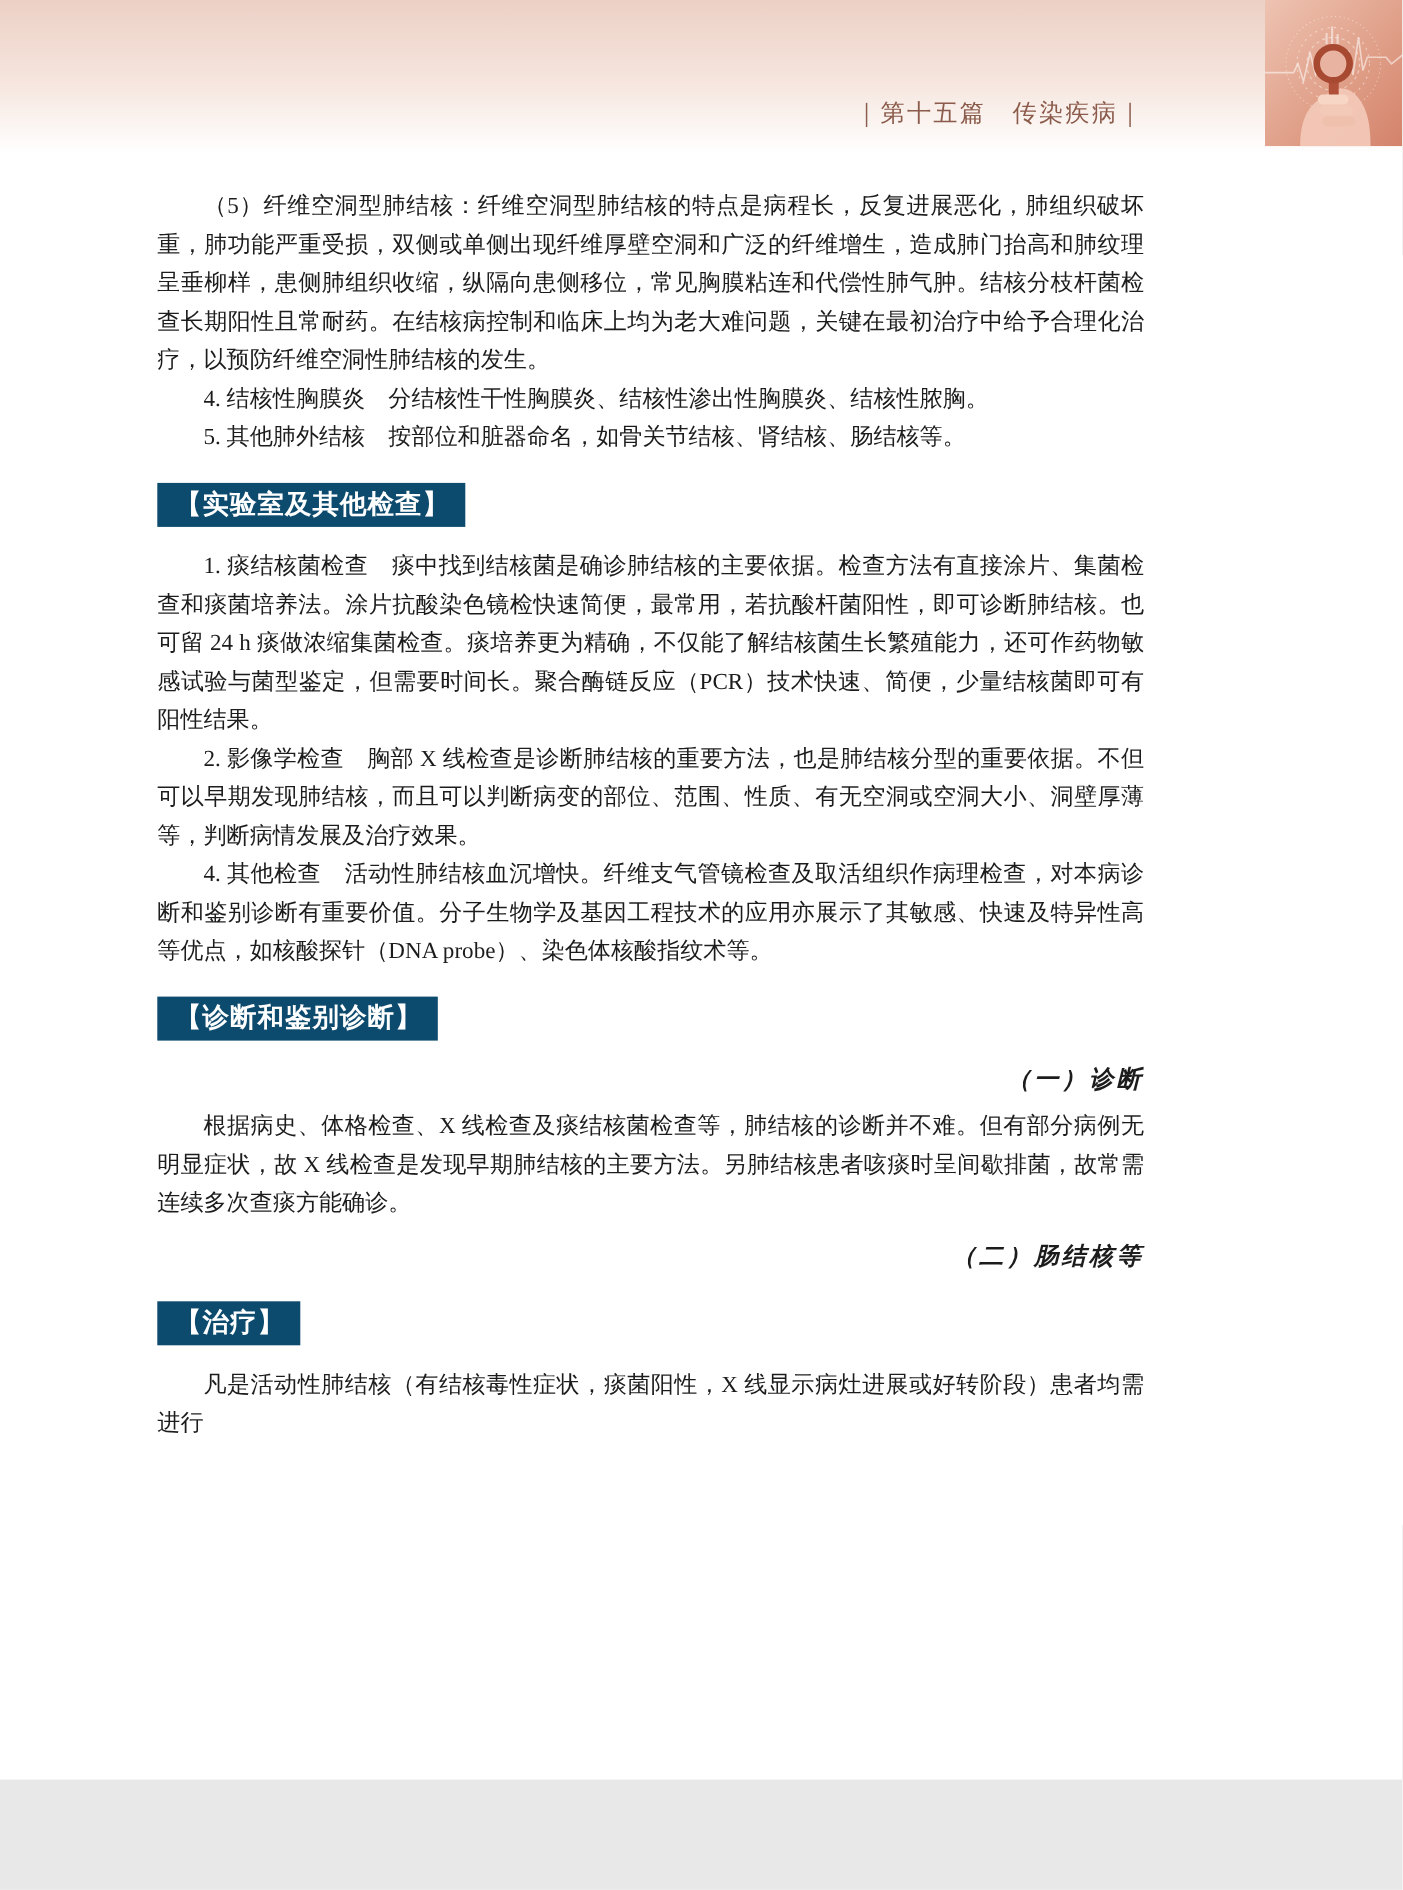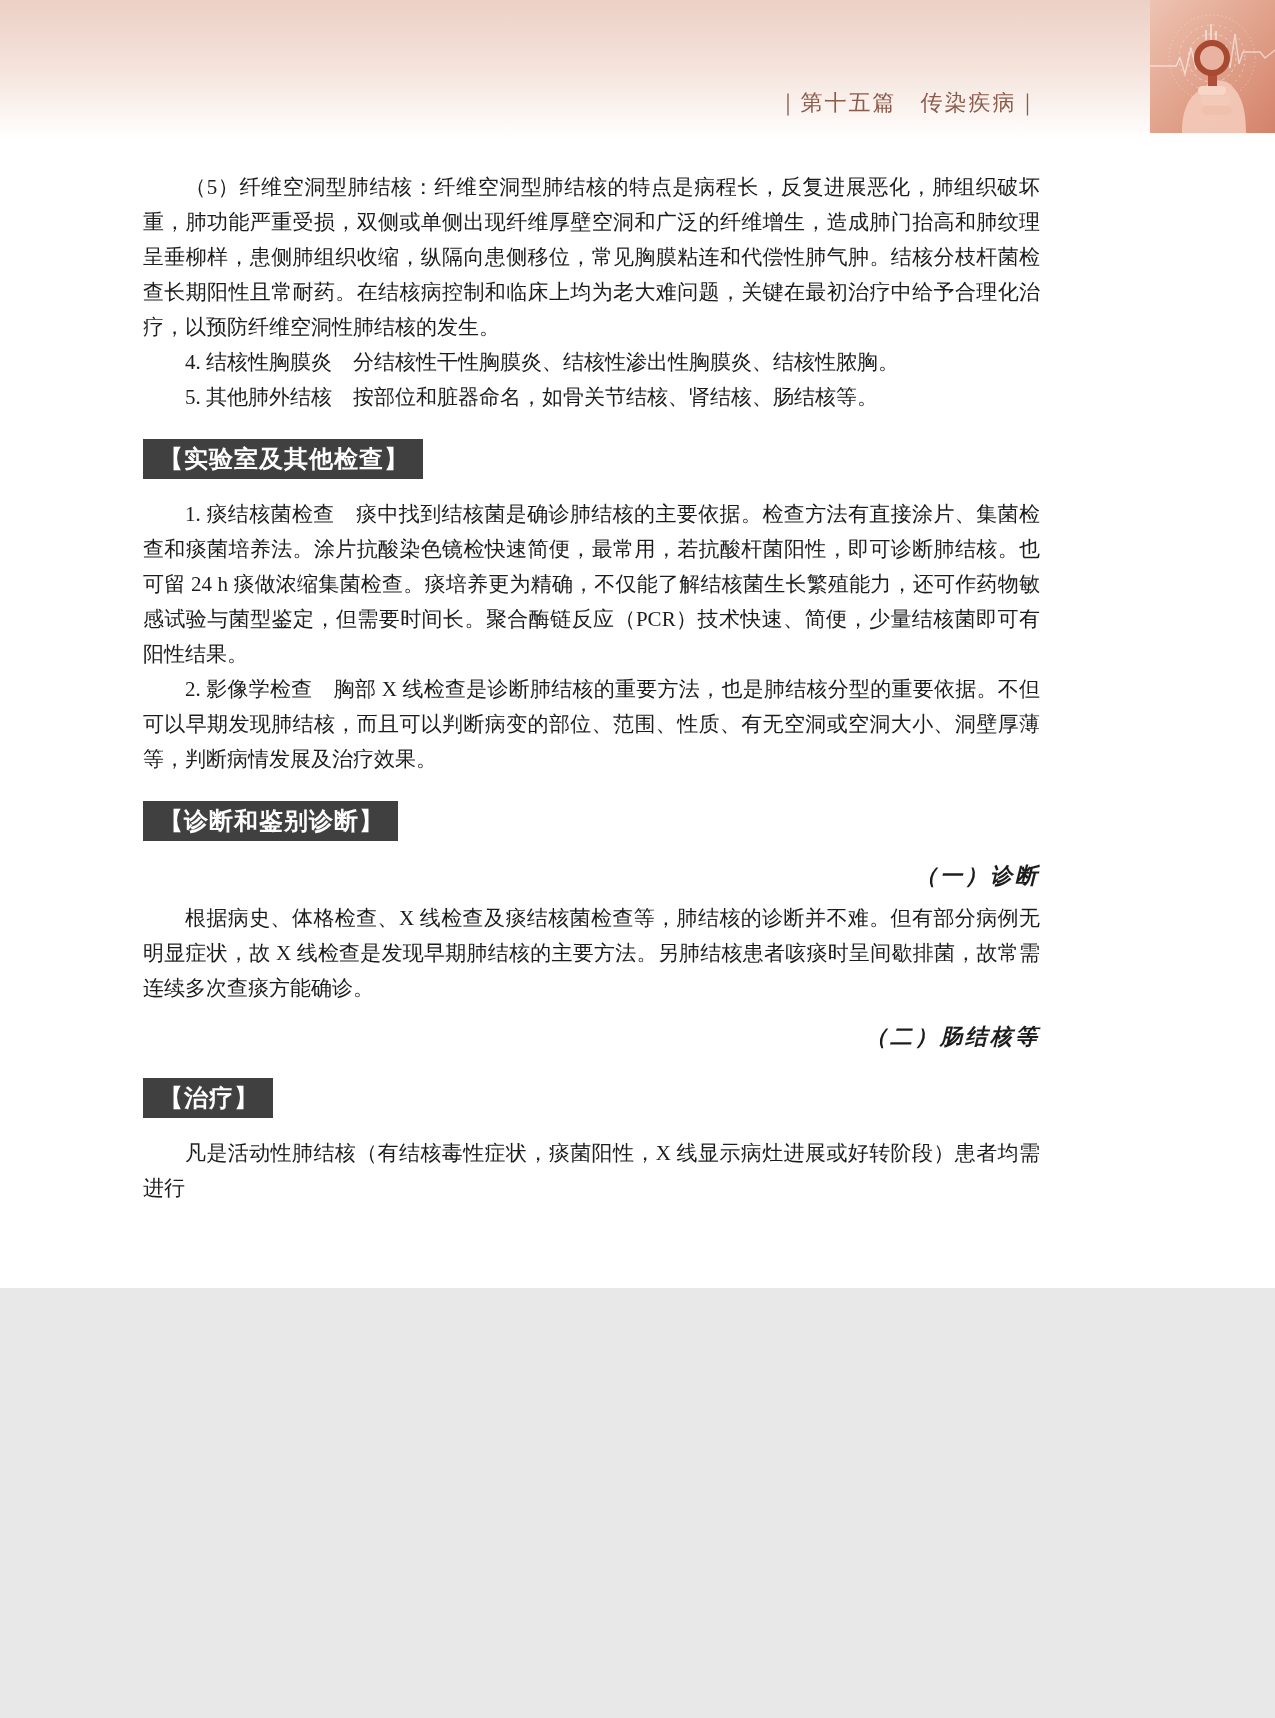--- a/index.html
+++ b/index.html
@@ -1,18 +1,18 @@
 <!DOCTYPE html>
 <html><head>
 <meta charset="utf-8">
 <style>
   html,body { margin:0; padding:0; background:#e8e8e8; }
   .page {
     position:relative;
-    width:1275px; height:1288px;
+    width:1275px; height:1618px;
     margin:0 auto;
     background:#ffffff;
     overflow:hidden;
     font-family:"Liberation Serif","DejaVu Serif",serif;
     color:#1c1c1c;
     text-decoration:underline;
   }
 
   
   .top-gradient {
@@ -44,21 +44,21 @@
     width:897px;
     font-size:21px; line-height:35px;
     text-align:justify;
   }
   p.para { margin:0; padding:0; }
   p.indent { text-indent:2em; }
 
   .section-heading {
     width:fit-content;
     margin:24px 0 18px 0;
-    background:#404040;
+    background:#0c4a6e;
     color:#ffffff;
     font-family:"Liberation Sans","DejaVu Sans",sans-serif;
     font-weight:bold;
     font-size:24px; line-height:40px;
     padding:0 14px 0 16px;
     letter-spacing:1px;
     text-align:right; text-indent:0;
   }
 
   .sub-heading {
@@ -126,20 +126,21 @@
 
   <div class="content">
     <p class="para indent">（5）纤维空洞型肺结核：纤维空洞型肺结核的特点是病程长，反复进展恶化，肺组织破坏重，肺功能严重受损，双侧或单侧出现纤维厚壁空洞和广泛的纤维增生，造成肺门抬高和肺纹理呈垂柳样，患侧肺组织收缩，纵隔向患侧移位，常见胸膜粘连和代偿性肺气肿。结核分枝杆菌检查长期阳性且常耐药。在结核病控制和临床上均为老大难问题，关键在最初治疗中给予合理化治疗，以预防纤维空洞性肺结核的发生。</p>
     <p class="para indent">4. 结核性胸膜炎　分结核性干性胸膜炎、结核性渗出性胸膜炎、结核性脓胸。</p>
     <p class="para indent">5. 其他肺外结核　按部位和脏器命名，如骨关节结核、肾结核、肠结核等。</p>
 
     <div class="section-heading">【实验室及其他检查】</div>
 
     <p class="para indent">1. 痰结核菌检查　痰中找到结核菌是确诊肺结核的主要依据。检查方法有直接涂片、集菌检查和痰菌培养法。涂片抗酸染色镜检快速简便，最常用，若抗酸杆菌阳性，即可诊断肺结核。也可留 24 h 痰做浓缩集菌检查。痰培养更为精确，不仅能了解结核菌生长繁殖能力，还可作药物敏感试验与菌型鉴定，但需要时间长。聚合酶链反应（PCR）技术快速、简便，少量结核菌即可有阳性结果。</p>
     <p class="para indent">2. 影像学检查　胸部 X 线检查是诊断肺结核的重要方法，也是肺结核分型的重要依据。不但可以早期发现肺结核，而且可以判断病变的部位、范围、性质、有无空洞或空洞大小、洞壁厚薄等，判断病情发展及治疗效果。</p>
+    <p class="para indent">4. 其他检查　活动性肺结核血沉增快。纤维支气管镜检查及取活组织作病理检查，对本病诊断和鉴别诊断有重要价值。分子生物学及基因工程技术的应用亦展示了其敏感、快速及特异性高等优点，如核酸探针（DNA probe）、染色体核酸指纹术等。</p>
 
     <div class="section-heading">【诊断和鉴别诊断】</div>
 
     <div class="sub-heading">（一）诊断</div>
     <p class="para indent">根据病史、体格检查、X 线检查及痰结核菌检查等，肺结核的诊断并不难。但有部分病例无明显症状，故 X 线检查是发现早期肺结核的主要方法。另肺结核患者咳痰时呈间歇排菌，故常需连续多次查痰方能确诊。</p>
 
     <div class="sub-heading">（二）肠结核等</div>
 
     <div class="section-heading">【治疗】</div>
 

